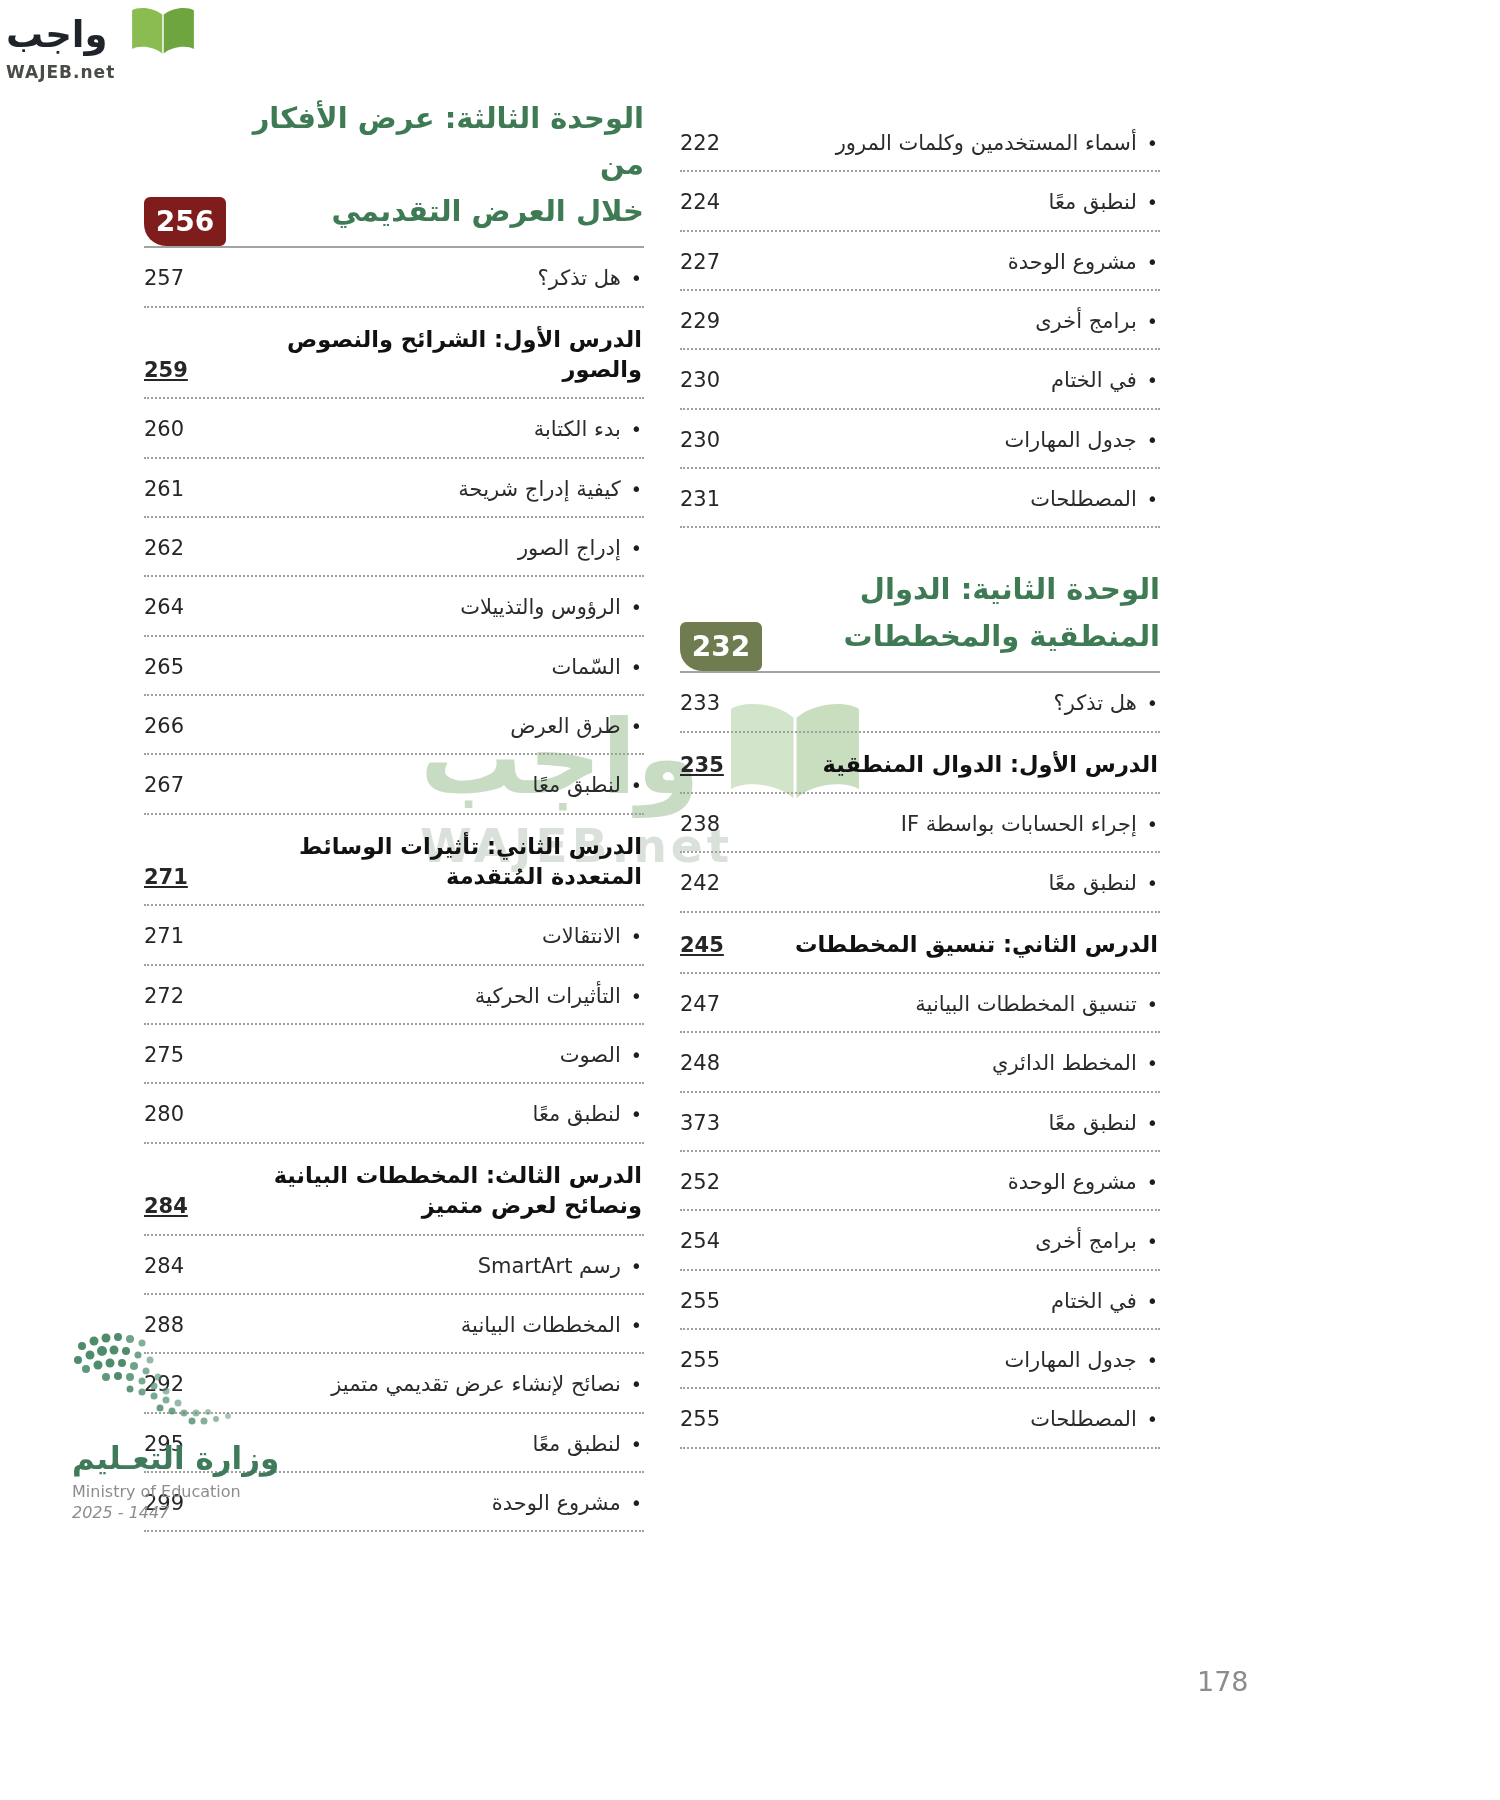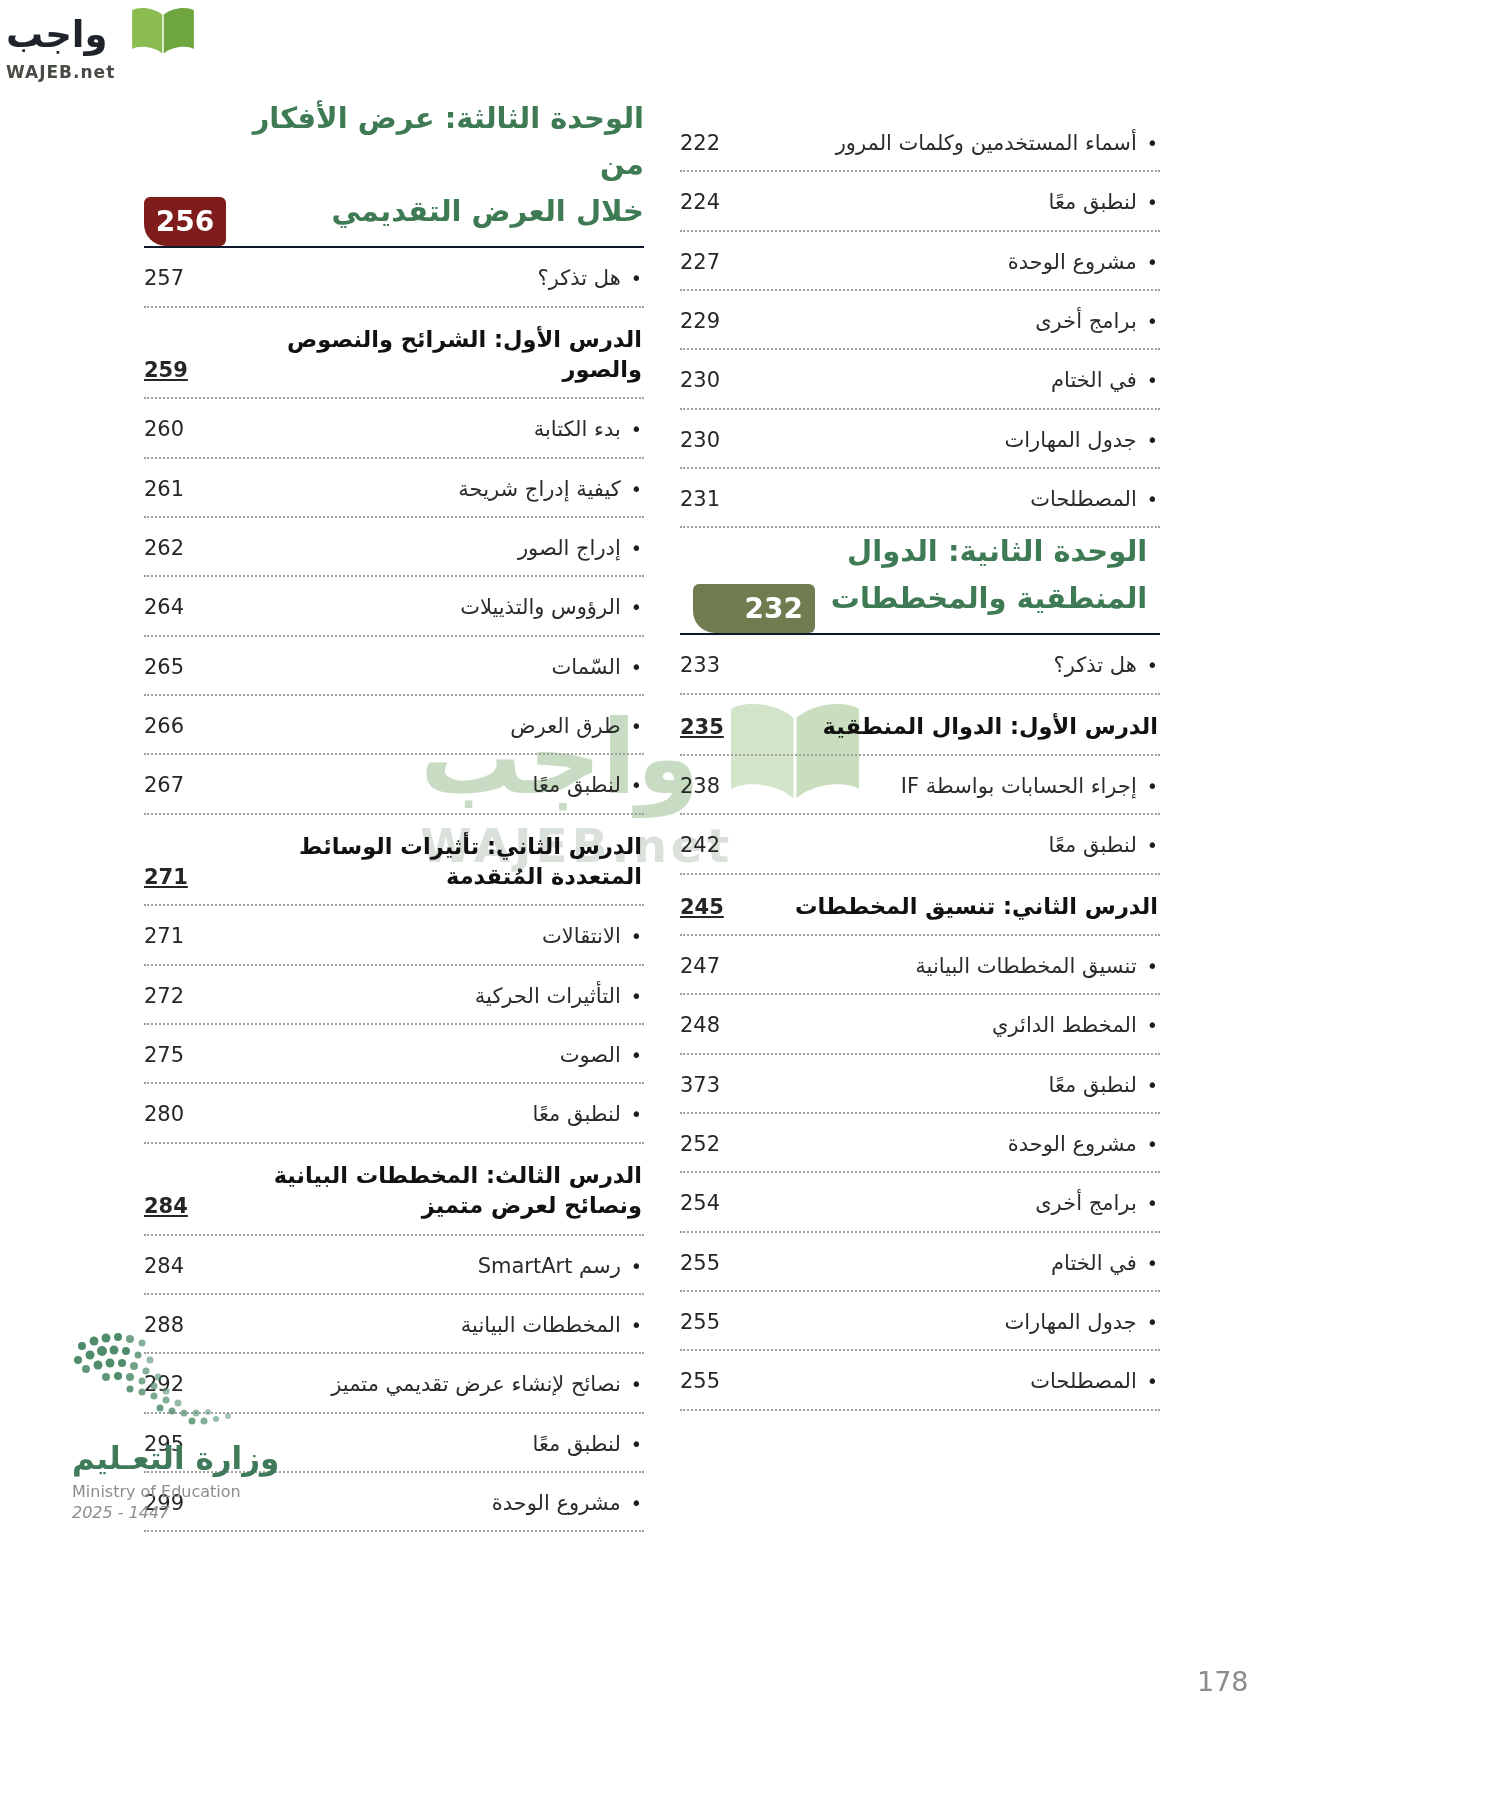--- a/index.html
+++ b/index.html
@@ -27,33 +27,33 @@
   .entry-title{display:flex;gap:10px;align-items:baseline;max-width:82%;}
   .bullet{font-size:19px;color:#1d1d1d;}
   .entry-title-text{white-space:pre-line;}
   .entry-page{min-width:58px;text-align:left;direction:ltr;font-size:21px;color:#262626;}
   .type-lesson{font-weight:bold;}
   .type-lesson .entry-title-text{font-size:22.5px;color:#111;}
   .type-lesson .entry-page{font-weight:bold;font-size:21px;text-decoration:underline;}
   
   .unit-header{
     display:flex;align-items:flex-end;justify-content:space-between;gap:16px;
-    border-bottom:2px solid #0f172a;
+    border-bottom:2px solid #a3a3a3;
   }
-  .unit-header.spaced{justify-content:center;}
+  .unit-header.spaced{margin-top:38px;}
   .unit-title{
     font-size:29px;font-weight:bold;color:#3e7a53;line-height:1.6;
     white-space:pre-line;padding-bottom:12px;
   }
   .unit-badge{
     width:82px;height:49px;display:flex;align-items:center;justify-content:center;
     color:#ffffff;font-size:28px;font-weight:bold;flex-shrink:0;
     border-radius:6px 6px 6px 22px;
   }
-  .badge-olive{background:#6e7c50;padding-left:40px;}
+  .badge-olive{background:#6e7c50;}
   .badge-dark{background:#7f1d1d;}
   
   .watermark{position:absolute;top:700px;left:420px;z-index:1;opacity:.55;pointer-events:none;}
   .wm-row{display:flex;direction:ltr;align-items:center;gap:20px;}
   .wm-arabic{font-size:102px;font-weight:bold;color:#9cc193;line-height:1;}
   .wm-book svg{width:150px;height:116px;display:block;}
   .wm-site{font-size:47px;font-weight:bold;color:#bcc8bd;letter-spacing:4px;margin-top:2px;direction:ltr;text-align:left;}
   
   .ministry{position:absolute;left:72px;top:1332px;direction:ltr;z-index:2;width:240px;}
   .ministry-dots svg{width:172px;height:96px;display:block;}

